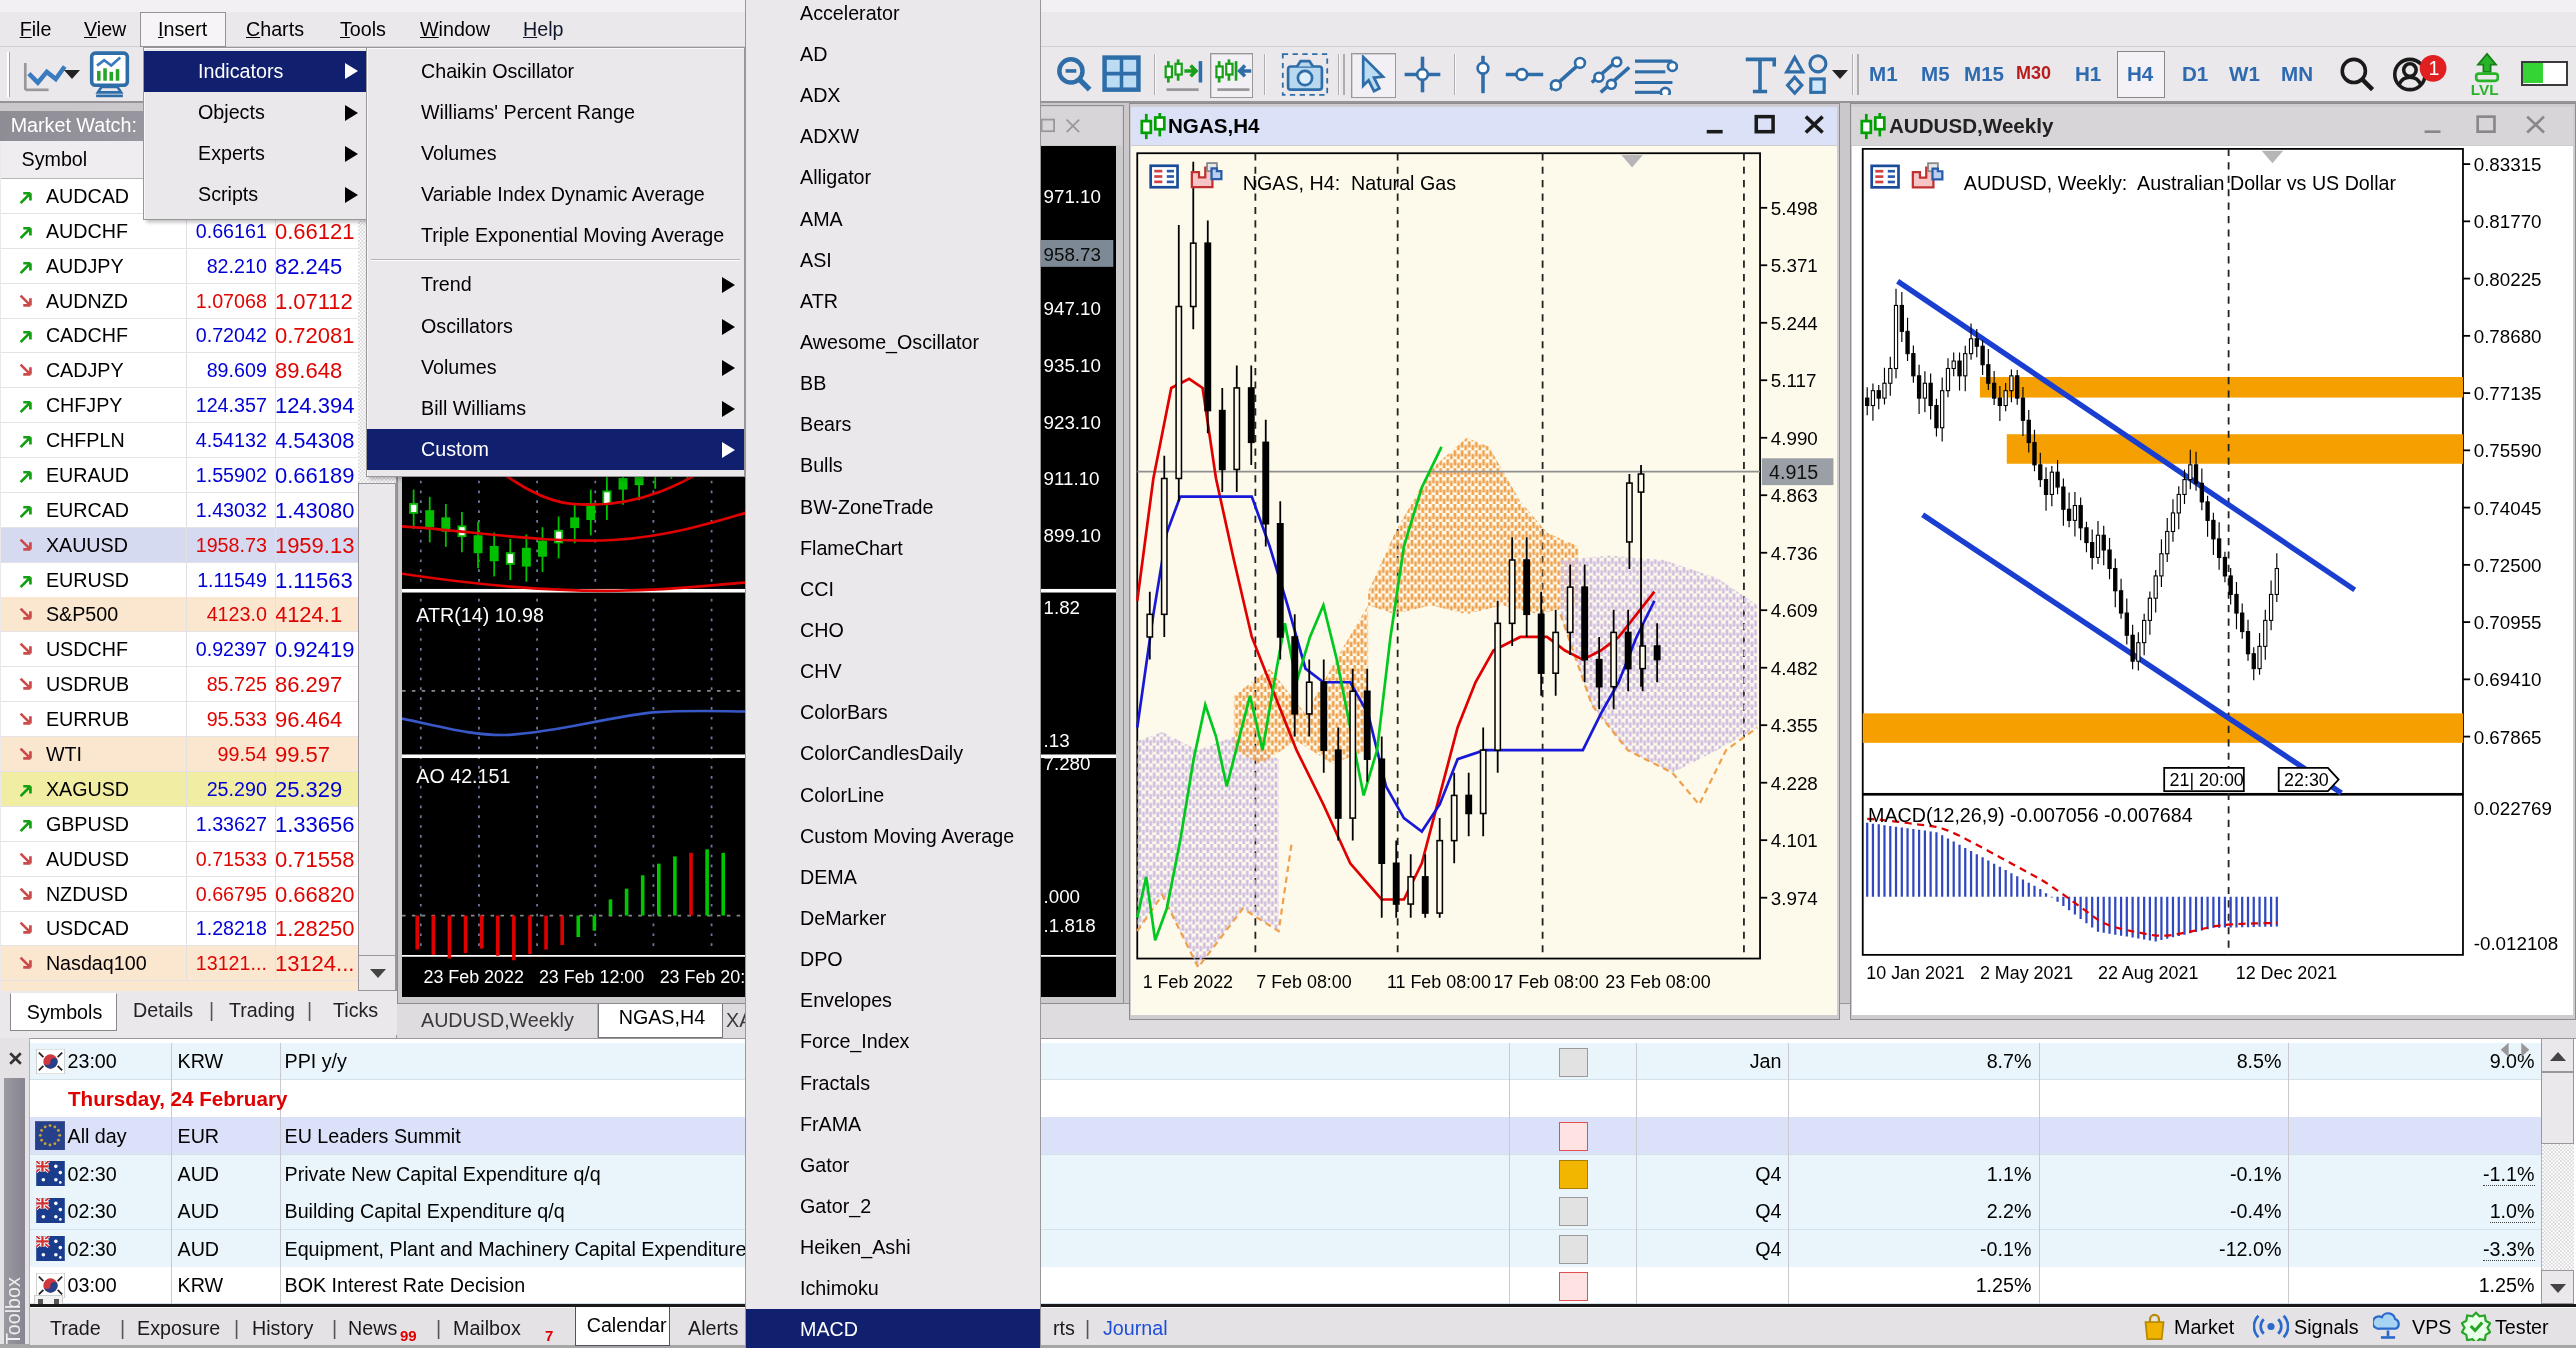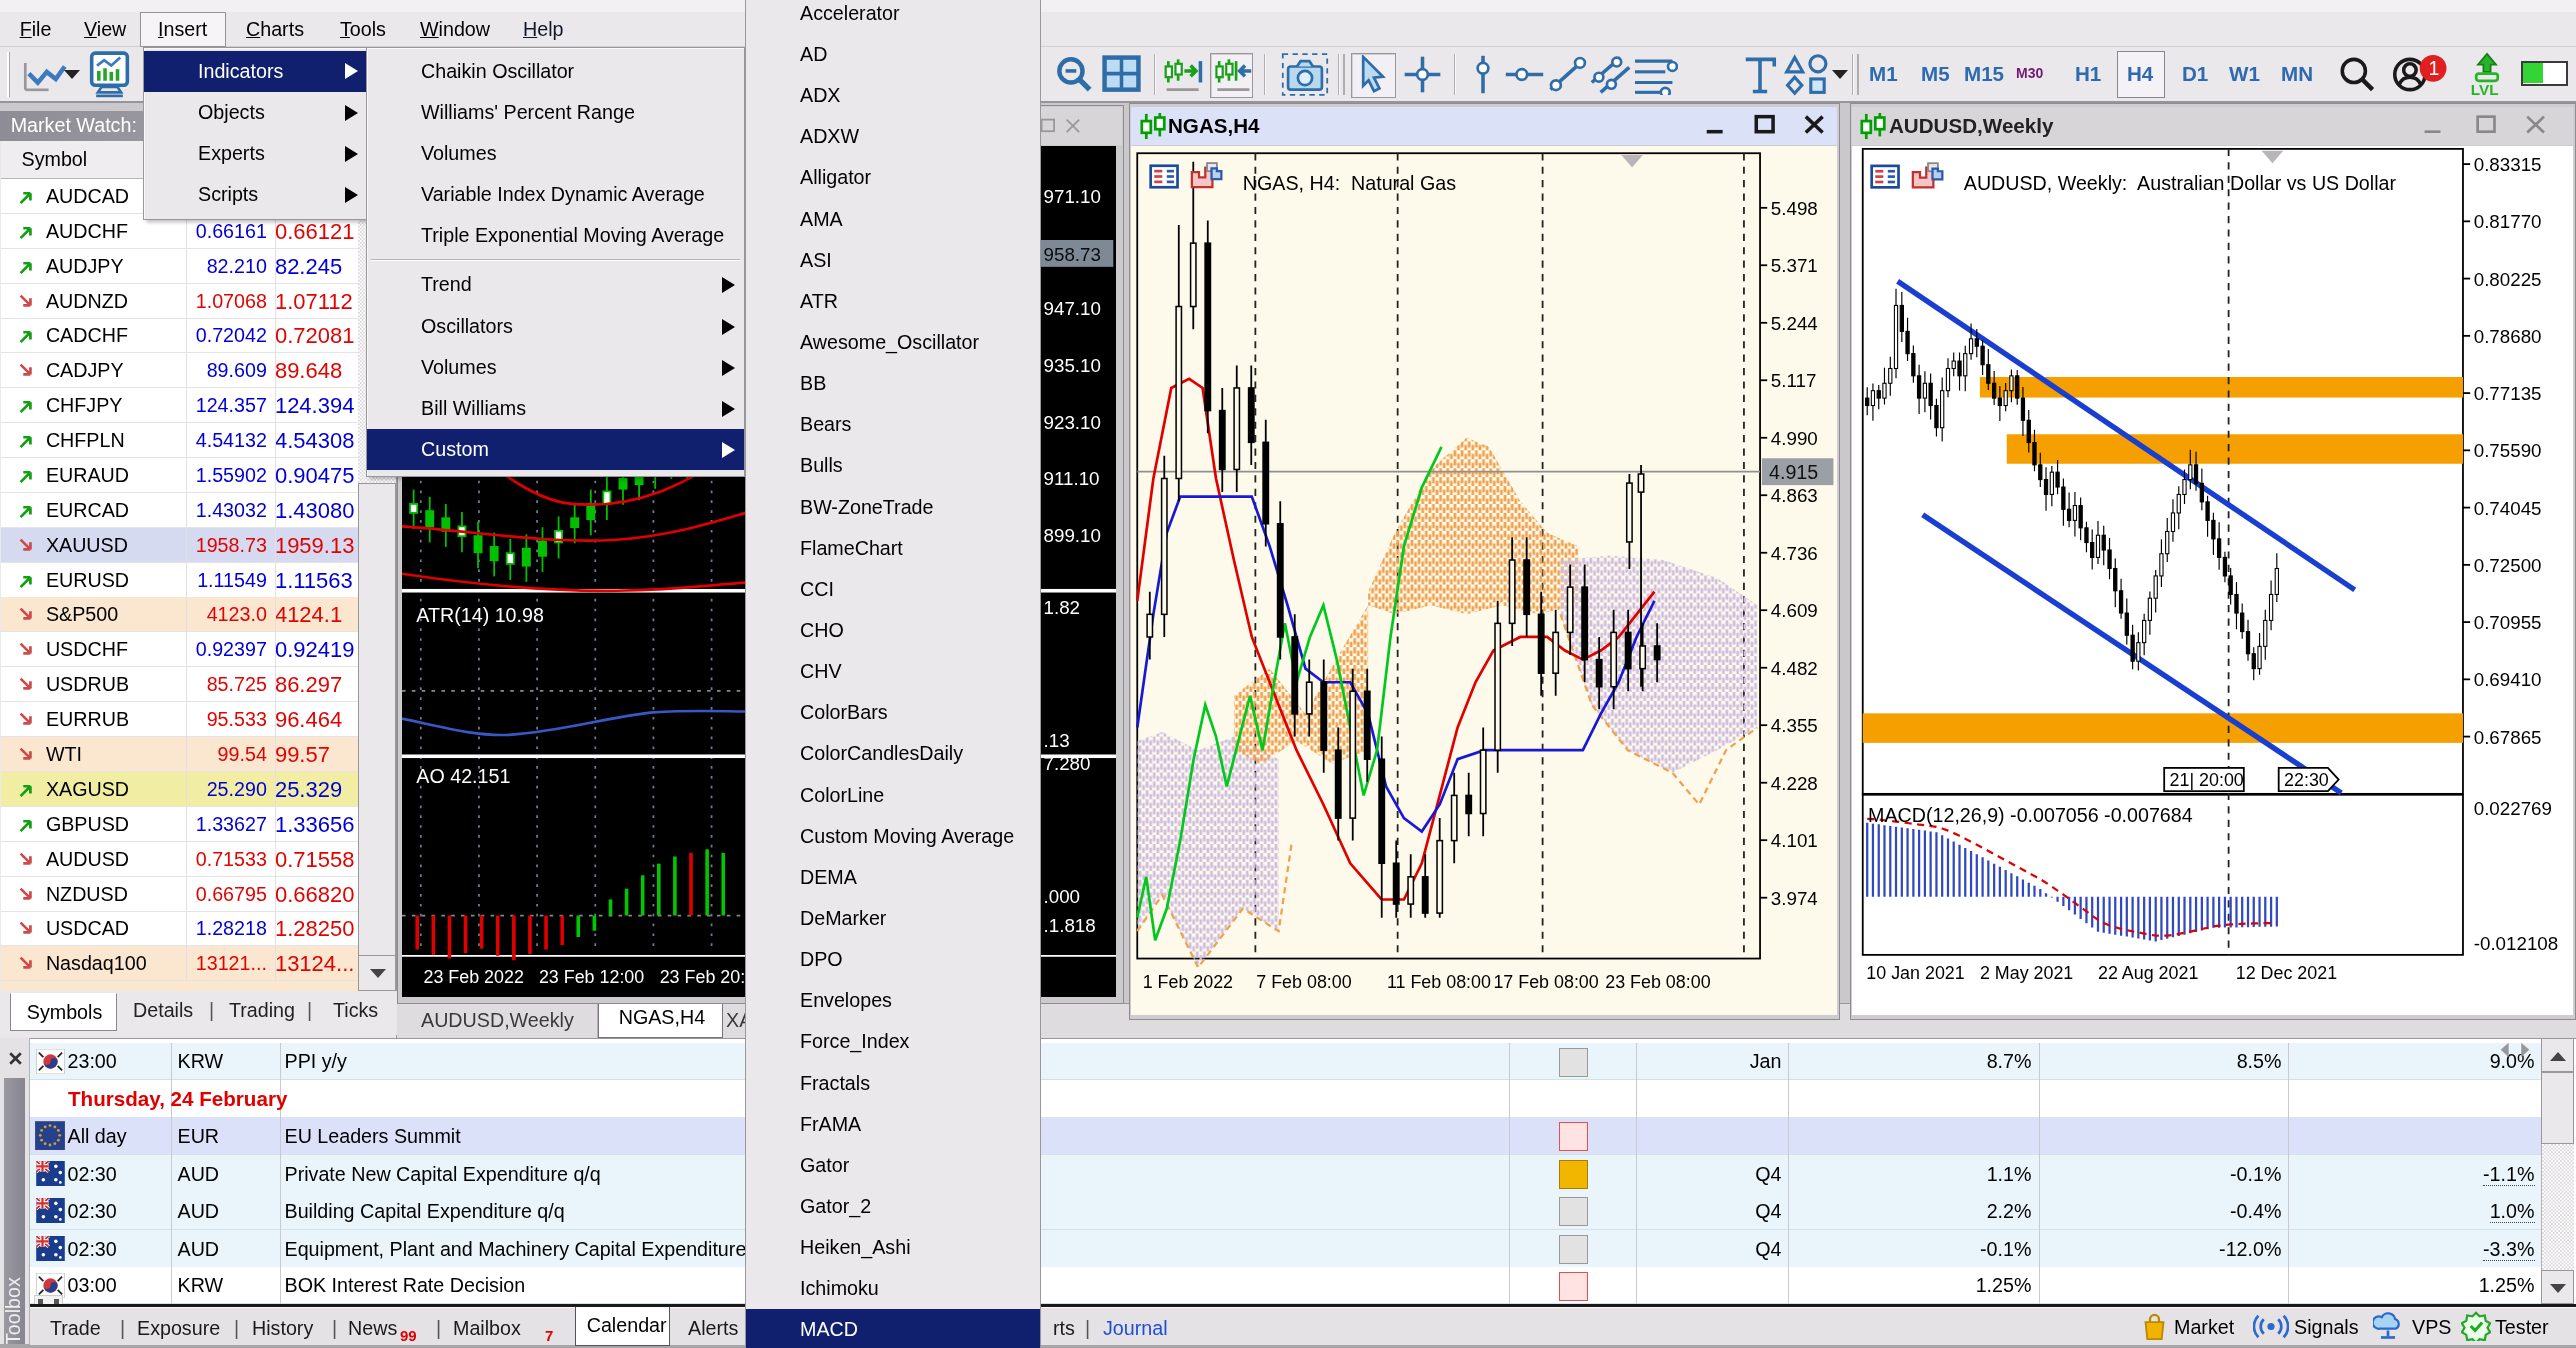--- a/index.html
+++ b/index.html
@@ -138,21 +138,21 @@
       <circle cx="38" cy="13" r="9" fill="none" stroke="#2e6da8" stroke-width="3.5"></circle>
       <path d="M12 28 L20 37 L12 46 L4 37 Z" fill="none" stroke="#2e6da8" stroke-width="3.5"></path>
       <rect x="30" y="30" width="15" height="15" fill="#cfe7fa" stroke="#2e6da8" stroke-width="3.5"></rect>
     </svg></div>
 <div style="position:absolute;left:1832px;top:70px;width:0px;height:0px;border-left:8px solid transparent;border-right:8px solid transparent;border-top:9.8px solid #222;"></div>
 <div style="position:absolute;left:1852px;top:54px;width:1.8px;height:41px;background:#b0adb0;border-right:0.9px solid #f8f8f8;"></div>
 <div style="position:absolute;left:1857px;top:54px;width:1.8px;height:41px;background:#b0adb0;"></div>
 <div style="position:absolute;left:1869px;top:53px;height:41px;font-size:20.6px;font-weight:bold;color:#2d6ab0;line-height:41px;">M1</div>
 <div style="position:absolute;left:1921px;top:53px;height:41px;font-size:20.6px;font-weight:bold;color:#2d6ab0;line-height:41px;">M5</div>
 <div style="position:absolute;left:1964px;top:53px;height:41px;font-size:20.6px;font-weight:bold;color:#2d6ab0;line-height:41px;">M15</div>
-<div style="position:absolute;left:2016px;top:53px;height:41px;font-size:14px;font-weight:bold;color:#701a75;line-height:41px;">M30</div>
+<div style="position:absolute;left:2016px;top:53px;height:41px;font-size:18px;font-weight:bold;color:#b91c1c;line-height:41px;">M30</div>
 <div style="position:absolute;left:2075px;top:53px;height:41px;font-size:20.6px;font-weight:bold;color:#2d6ab0;line-height:41px;">H1</div>
 <div style="position:absolute;left:2117px;top:51px;width:48px;height:47px;background:#f4f2f6;border:0.9px solid #8a878a;"></div>
 <div style="position:absolute;left:2127px;top:53px;height:41px;font-size:20.6px;font-weight:bold;color:#2d6ab0;line-height:41px;">H4</div>
 <div style="position:absolute;left:2182px;top:53px;height:41px;font-size:20.6px;font-weight:bold;color:#2d6ab0;line-height:41px;">D1</div>
 <div style="position:absolute;left:2229px;top:53px;height:41px;font-size:20.6px;font-weight:bold;color:#2d6ab0;line-height:41px;">W1</div>
 <div style="position:absolute;left:2281px;top:53px;height:41px;font-size:20.6px;font-weight:bold;color:#2d6ab0;line-height:41px;">MN</div>
 <div style="position:absolute;left:2336px;top:54px;width:41px;height:41px;"><svg width="41" height="41" viewBox="0 0 46 46">
       <circle cx="20" cy="19" r="13" fill="none" stroke="#1a1a1a" stroke-width="4"></circle>
       <line x1="30" y1="29" x2="41" y2="40" stroke="#1a1a1a" stroke-width="5"></line>
     </svg></div>
@@ -259,21 +259,21 @@
     <span class="mw-ask up">4.54308</span>
     <span style="position:absolute;left:185px;top:0;width:0.9px;height:35px;background:#e3e0e3;"></span>
     <span style="position:absolute;left:274px;top:0;width:0.9px;height:35px;background:#e3e0e3;"></span>
   </div>
 <div class="mw-row-x" style="position:absolute;left:0.9px;top:458px;width:357px;height:35px;border-bottom:0.9px solid #e6e3e6;">
     <svg class="arrup" viewBox="0 0 22 22">
       <path d="M4 18 L15 7 M15 7 h-8 M15 7 v8" stroke="#12a012" stroke-width="3" fill="none"></path>
     </svg>
     <span class="mw-sym">EURAUD</span>
     <span class="mw-bid up">1.55902</span>
-    <span class="mw-ask up">0.90475</span>
+    <span class="mw-ask up">0.66189</span>
     <span style="position:absolute;left:185px;top:0;width:0.9px;height:35px;background:#e3e0e3;"></span>
     <span style="position:absolute;left:274px;top:0;width:0.9px;height:35px;background:#e3e0e3;"></span>
   </div>
 <div class="mw-row-x" style="position:absolute;left:0.9px;top:493px;width:357px;height:35px;border-bottom:0.9px solid #e6e3e6;">
     <svg class="arrup" viewBox="0 0 22 22">
       <path d="M4 18 L15 7 M15 7 h-8 M15 7 v8" stroke="#12a012" stroke-width="3" fill="none"></path>
     </svg>
     <span class="mw-sym">EURCAD</span>
     <span class="mw-bid up">1.43032</span>
     <span class="mw-ask up">1.43080</span>

